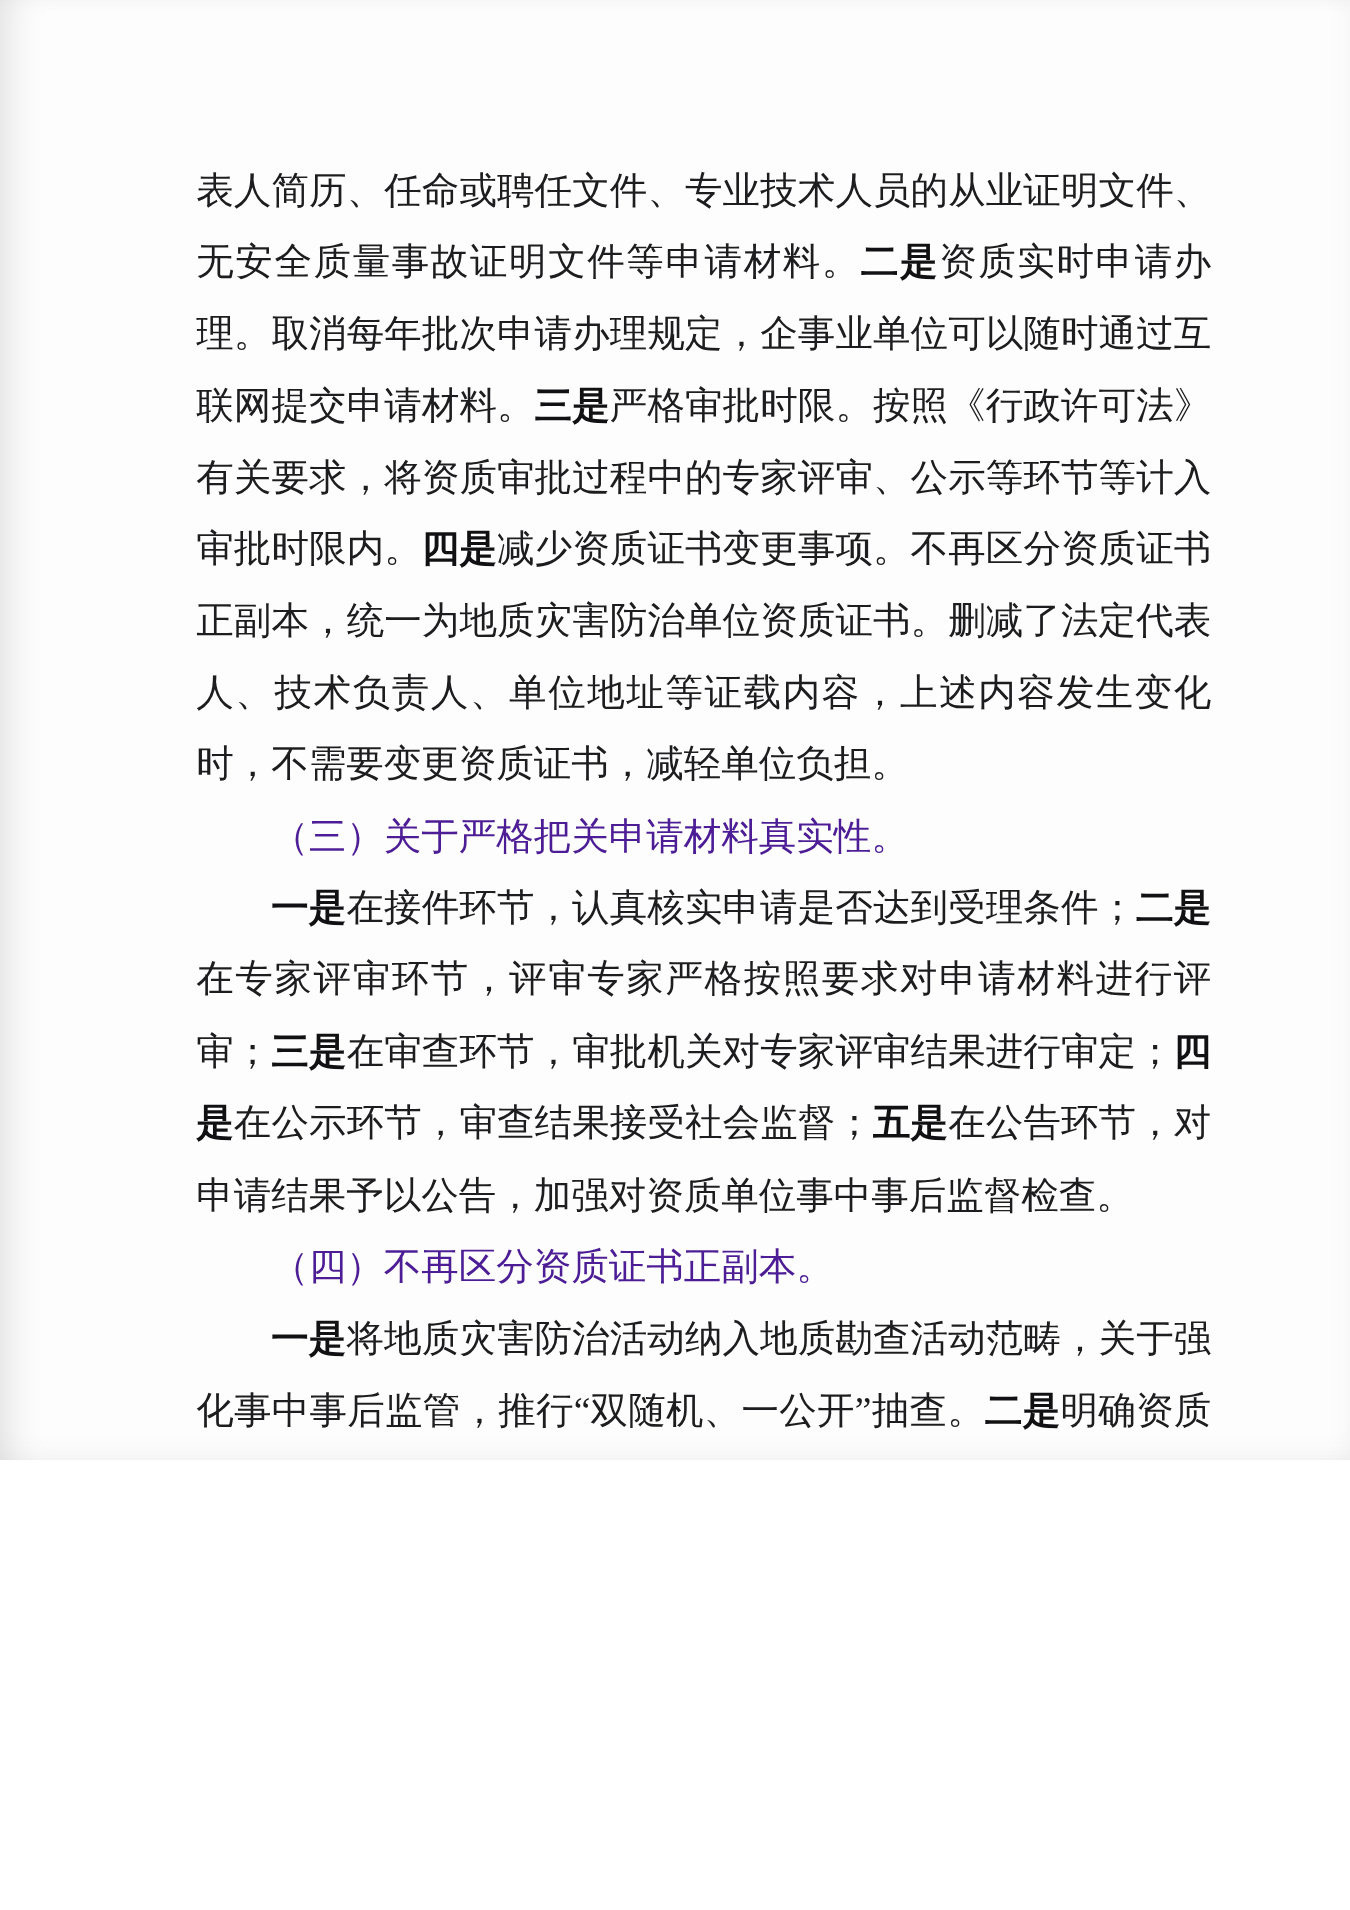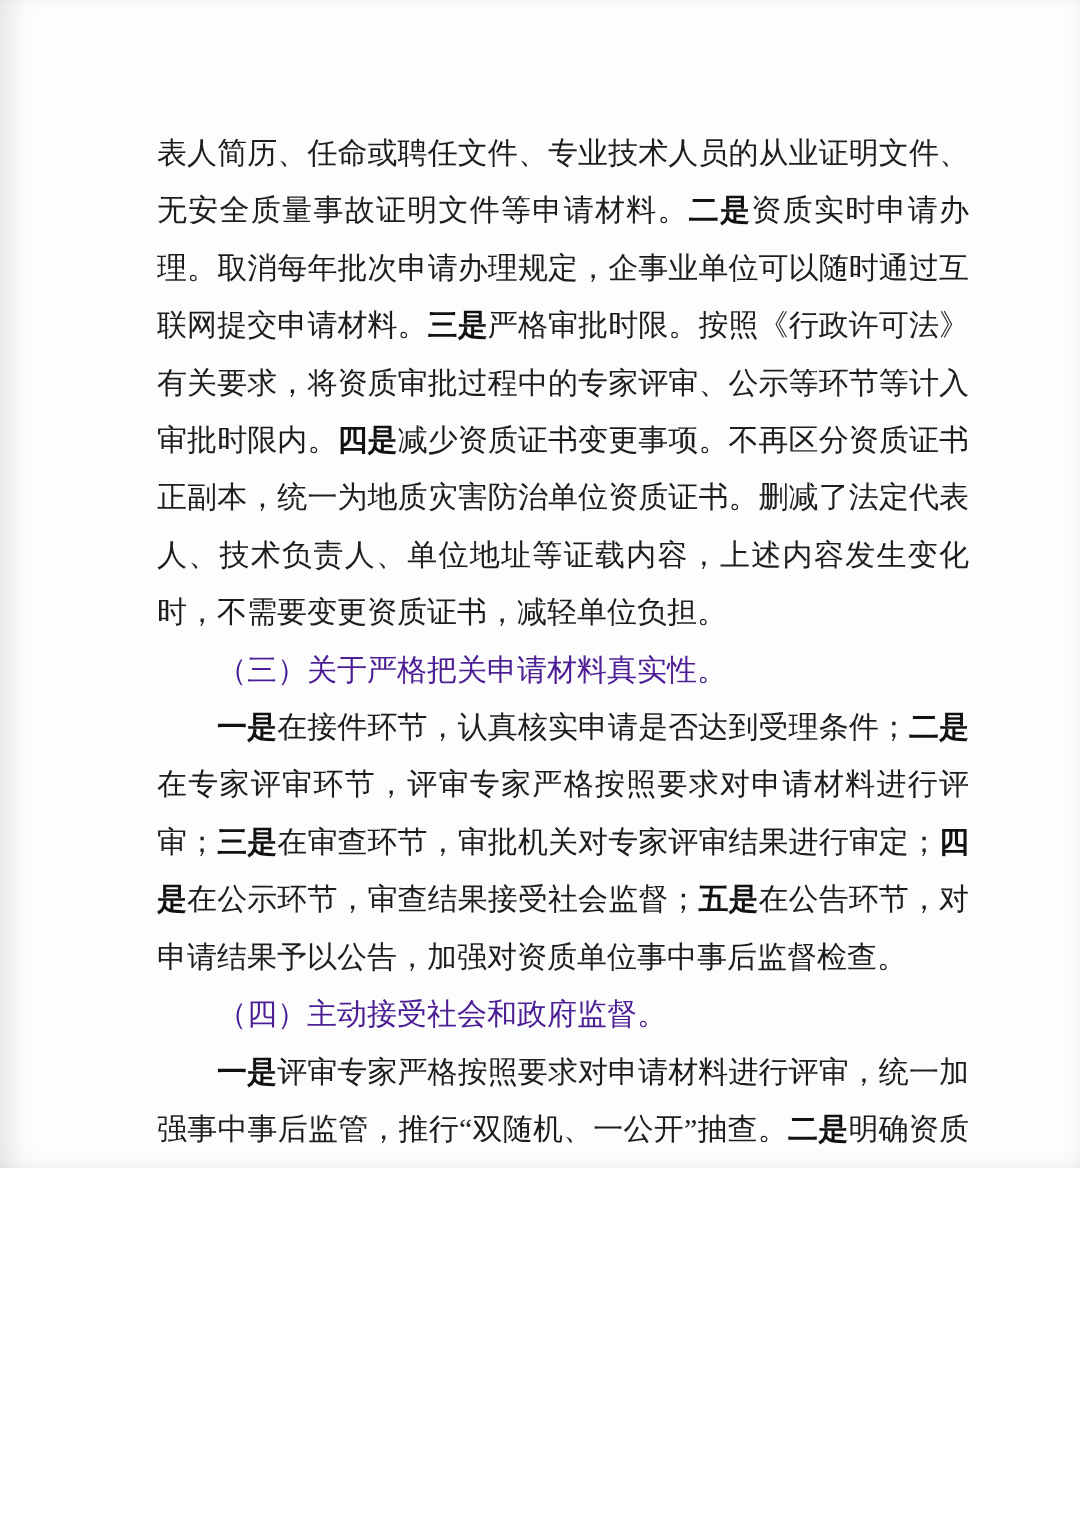--- a/index.html
+++ b/index.html
@@ -60,17 +60,17 @@
   }
 </style>
 </head>
 <body>
 
 <div class="page">
   <div class="doc">
       <p class="para"><span class="seg">表人简历、任命或聘任文件、专业技术人员的从业证明文件、无安全质量事故证明文件等申请材料。</span><span class="seg bold">二是</span><span class="seg">资质实时申请办理。取消每年批次申请办理规定，企事业单位可以随时通过互联网提交申请材料。</span><span class="seg bold">三是</span><span class="seg">严格审批时限。按照《行政许可法》有关要求，将资质审批过程中的专家评审、公示等环节等计入审批时限内。</span><span class="seg bold">四是</span><span class="seg">减少资质证书变更事项。不再区分资质证书正副本，统一为地质灾害防治单位资质证书。删减了法定代表人、技术负责人、单位地址等证载内容，上述内容发生变化时，不需要变更资质证书，减轻单位负担。</span></p>
       <p class="para indent heading"><span class="seg">（三）关于严格把关申请材料真实性。</span></p>
       <p class="para indent"><span class="seg bold">一是</span><span class="seg">在接件环节，认真核实申请是否达到受理条件；</span><span class="seg bold">二是</span><span class="seg">在专家评审环节，评审专家严格按照要求对申请材料进行评审；</span><span class="seg bold">三是</span><span class="seg">在审查环节，审批机关对专家评审结果进行审定；</span><span class="seg bold">四是</span><span class="seg">在公示环节，审查结果接受社会监督；</span><span class="seg bold">五是</span><span class="seg">在公告环节，对申请结果予以公告，加强对资质单位事中事后监督检查。</span></p>
-      <p class="para indent heading"><span class="seg">（四）主动接受社会和政府监督。</span></p>
-      <p class="para indent"><span class="seg bold">一是</span><span class="seg">评审专家严格按照要求对申请材料进行评审，统一加强事中事后监管，推行“双随机、一公开”抽查。</span><span class="seg bold">二是</span><span class="seg">明确资质单位配合监管义务，要求资质单位建立健全内部管理制度，在地质勘查行业监管服务平台上公示从业活动等信息，主动接受社会和政府监督。</span><span class="seg bold">三是</span><span class="seg">强化信用监管，明</span></p>
+      <p class="para indent heading"><span class="seg">（四）不再区分资质证书正副本。</span></p>
+      <p class="para indent"><span class="seg bold">一是</span><span class="seg">将地质灾害防治活动纳入地质勘查活动范畴，关于强化事中事后监管，推行“双随机、一公开”抽查。</span><span class="seg bold">二是</span><span class="seg">明确资质单位配合监管义务，要求资质单位建立健全内部管理制度，在地质勘查行业监管服务平台上公示从业活动等信息，主动接受社会和政府监督。</span><span class="seg bold">三是</span><span class="seg">强化信用监管，明</span></p>
     </div>
   <div class="page-number">4</div>
 </div>
 
 </body></html>

